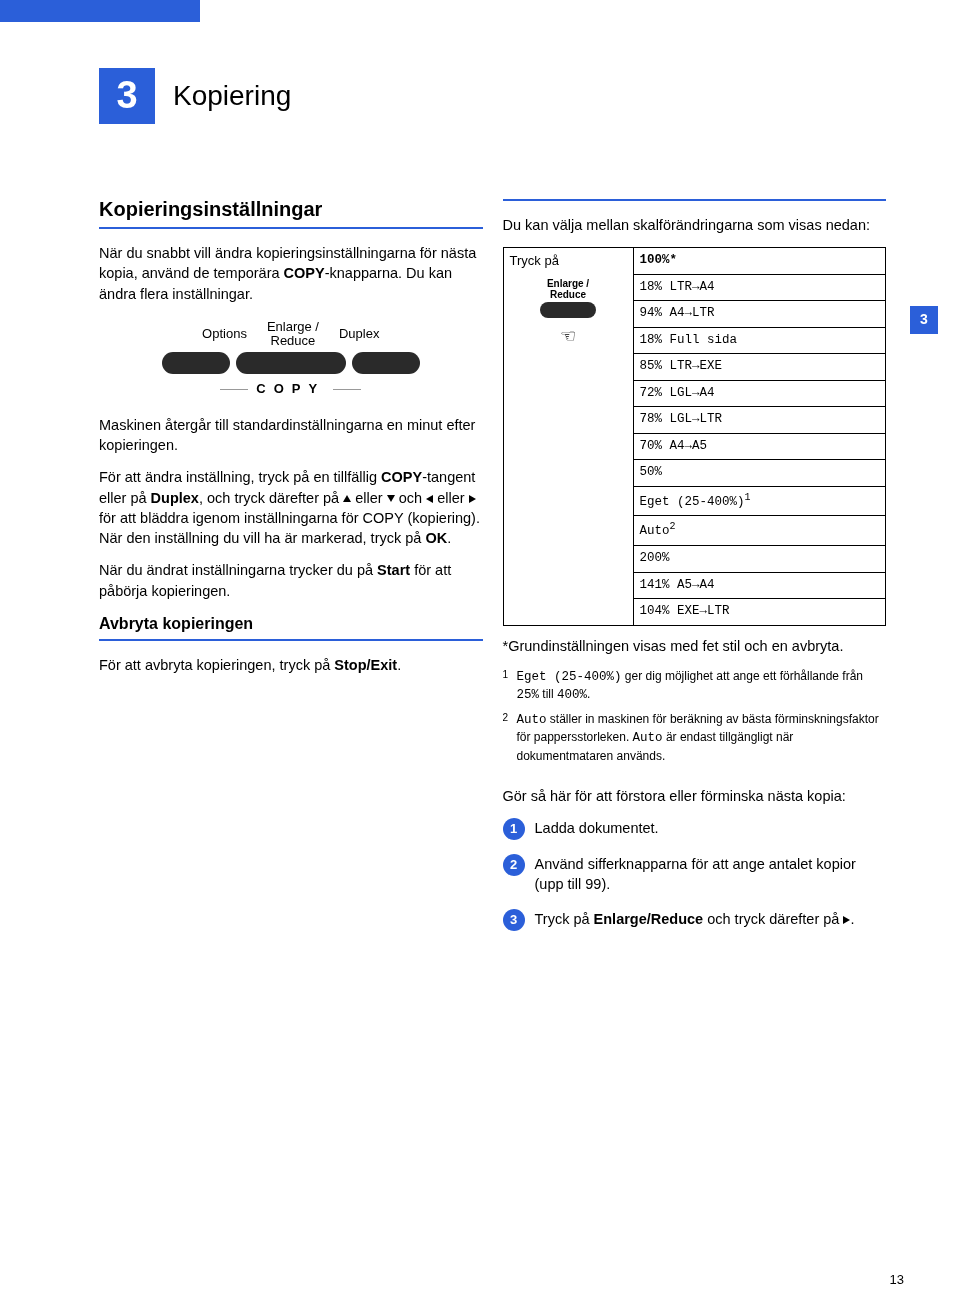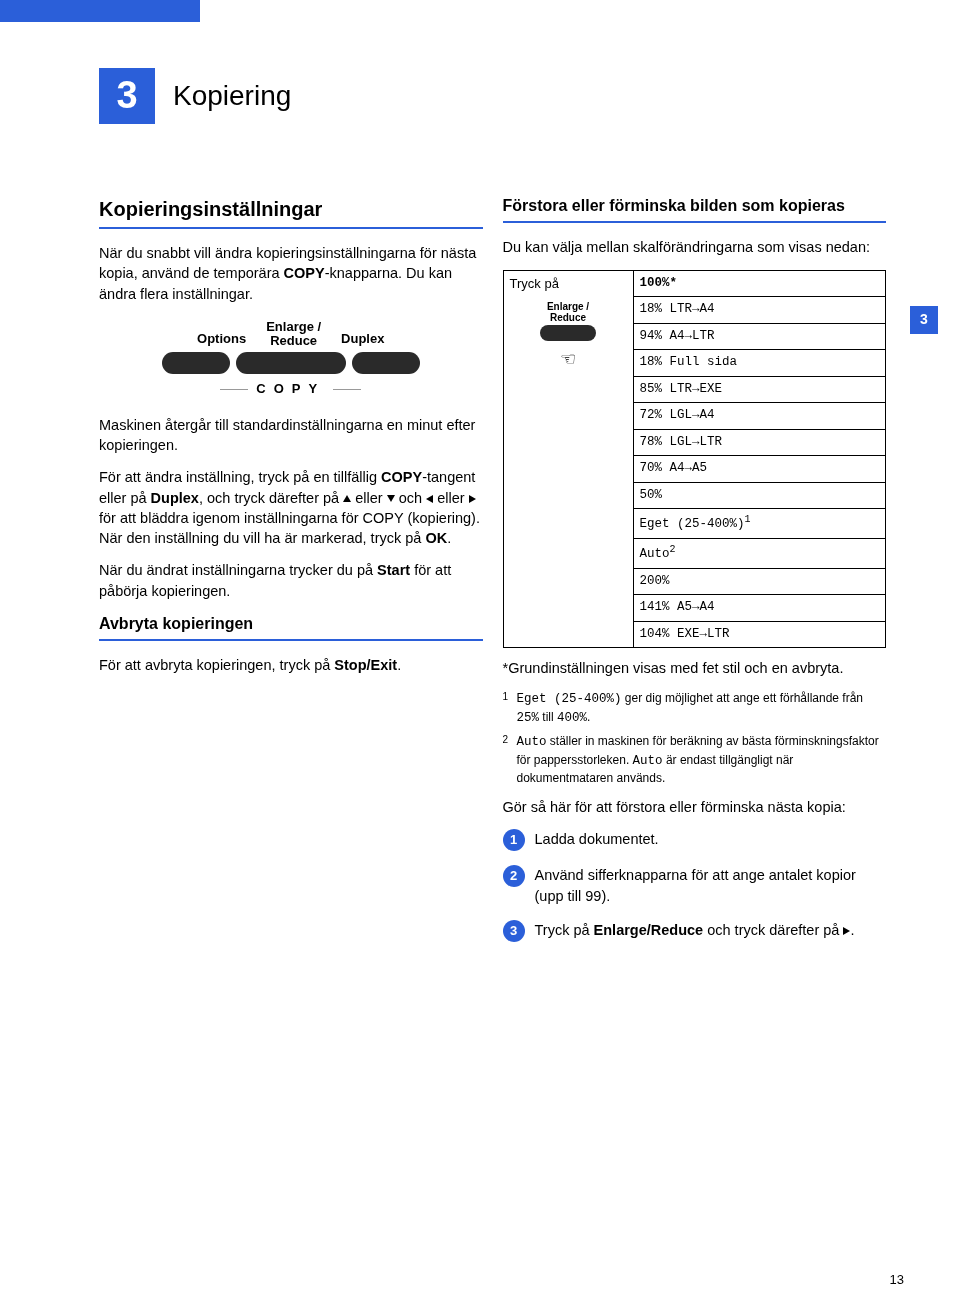--- a/index.html
+++ b/index.html
@@ -9,21 +9,21 @@
 .chnum{width:56px;height:56px;background:#2b5fd9;color:#fff;font-size:38px;font-weight:bold;display:flex;align-items:center;justify-content:center;font-family:Arial}
 .chtitle{font-size:28px;font-weight:normal}
 .content{position:absolute;top:195px;left:99px;right:74px;display:flex;gap:20px}
 .col{flex:1;min-width:0}
 h2{font-size:20px;font-weight:bold;margin-bottom:2px}
 h2.sub{font-size:16px}
 .rule{border:none;border-top:2px solid #2b5fd9;margin:4px 0 14px}
 .p{margin-bottom:12px}
 .bold{font-weight:bold}
 .kb{display:flex;flex-direction:column;align-items:center;margin:16px 0}
-.kblabels{display:flex;gap:20px;font-size:13px;font-weight:bold;margin-bottom:4px;align-items:flex-end}
+.kblabels{display:flex;gap:20px;font-size:13px;font-weight:normal;margin-bottom:4px;align-items:center}
 .kblabels .mid{text-align:center;line-height:1.1}
 .kbbtns{display:flex;gap:6px;margin-bottom:6px}
 .kbbtn{width:68px;height:22px;background:#2a2a2a;border-radius:11px}
 .kbbtn.lg{width:110px}
 .copylbl{letter-spacing:8px;font-size:13px;font-weight:bold;display:flex;align-items:center;gap:8px}
 .copylbl:before,.copylbl:after{content:"";display:block;width:28px;height:1px;background:#999}
 .side{position:absolute;right:22px;top:306px;width:28px;height:28px;background:#2b5fd9;color:#fff;display:flex;align-items:center;justify-content:center;font-weight:bold;font-size:14px}
 .tbl{border-collapse:collapse;width:100%;font-size:13px;margin-bottom:10px}
 .tbl td{border:1px solid #000;padding:4px 6px;vertical-align:top}
 .mono{font-family:"Courier New",monospace;font-size:12.5px}
@@ -81,21 +81,20 @@
     <p class="p">Maskinen återgår till standardinställningarna en minut efter kopieringen.</p>
     <p class="p"><span>För att ändra inställning, tryck på en tillfällig </span><span class="bold">COPY</span><span>-tangent eller på </span><span class="bold">Duplex</span><span>, och tryck därefter på </span><span class="tri u"></span><span> eller </span><span class="tri d"></span><span> och </span><span class="tri l"></span><span> eller </span><span class="tri r"></span><span> för att bläddra igenom inställningarna för COPY (kopiering). När den inställning du vill ha är markerad, tryck på </span><span class="bold">OK</span><span>.</span></p>
     <p class="p"><span>När du ändrat inställningarna trycker du på </span><span class="bold">Start</span><span> för att påbörja kopieringen.</span></p>
 
     <h2 class="sub">Avbryta kopieringen</h2>
     <hr class="rule">
     <p class="p"><span>För att avbryta kopieringen, tryck på </span><span class="bold">Stop/Exit</span><span>.</span></p>
   </div>
 
   <div class="col">
-    <h2 class="sub">Förstora eller förminska bilden som kopieras</h2>
     <hr class="rule">
     <p class="p">Du kan välja mellan skalförändringarna som visas nedan:</p>
 
     <table class="tbl">
       <tbody>
           <tr>
         <td rowspan="14" style="width:34%;vertical-align:top">
           <div>Tryck på</div>
           <div class="erimg" style="margin-top:8px">
             <div class="erlbl"><span>Enlarge /</span><br><span>Reduce</span></div>
@@ -145,21 +144,21 @@
             <td class="mono">104% EXE→LTR</td>
           </tr>
     </tbody>
       </table>
 
     <p class="ast">*Grundinställningen visas med fet stil och en avbryta.</p>
 
     <p class="fn"><span class="n">1</span><span class="mono">Eget (25-400%)</span><span> ger dig möjlighet att ange ett förhållande från </span><span class="mono">25%</span><span> till </span><span class="mono">400%</span><span>.</span></p>
     <p class="fn"><span class="n">2</span><span class="mono">Auto</span><span> ställer in maskinen för beräkning av bästa förminskningsfaktor för pappersstorleken. </span><span class="mono">Auto</span><span> är endast tillgängligt när dokumentmataren används.</span></p>
 
-    <p class="p" style="margin-top:10px">Gör så här för att förstora eller förminska nästa kopia:</p>
+    <p class="p" style="margin-top:21px">Gör så här för att förstora eller förminska nästa kopia:</p>
 
     <div class="steps">
       <div class="step">
           <div class="sn">1</div>
           <div class="st">Ladda dokumentet.</div>
         </div>
       <div class="step">
           <div class="sn">2</div>
           <div class="st">Använd sifferknapparna för att ange antalet kopior (upp till 99).</div>
         </div>

